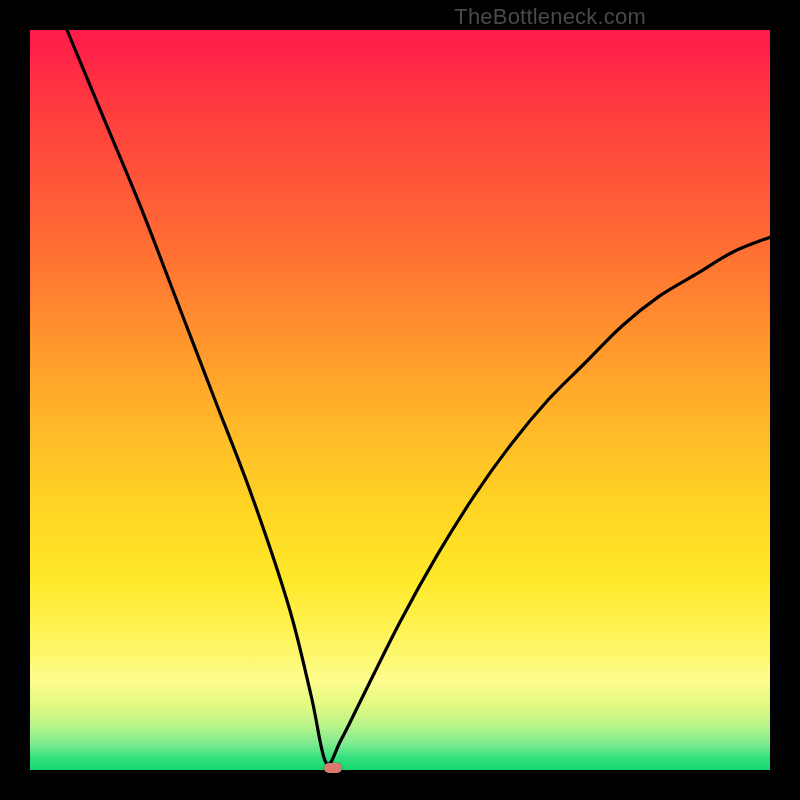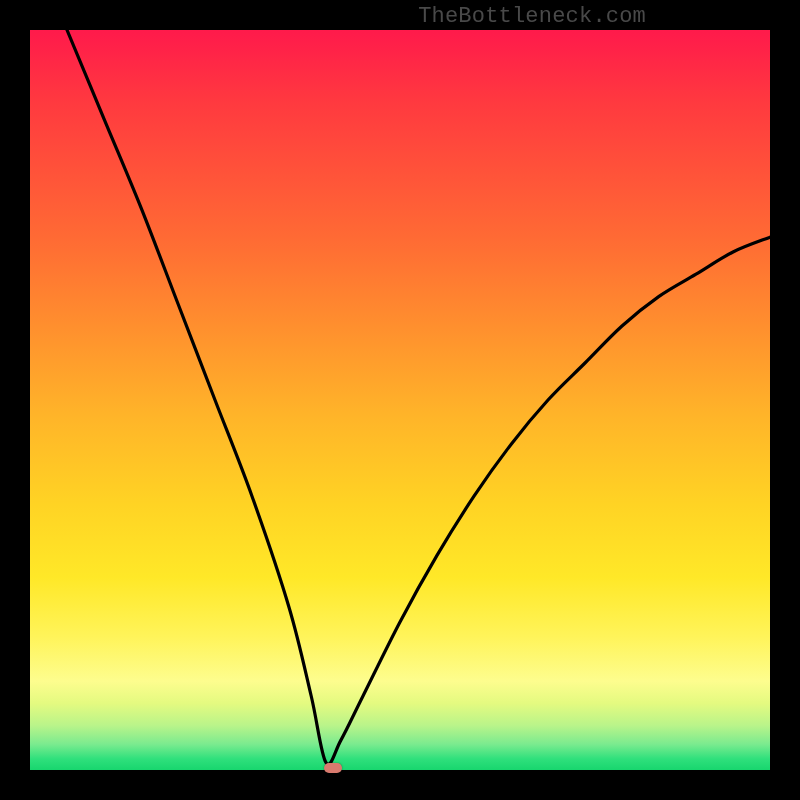--- a/index.html
+++ b/index.html
@@ -11,21 +11,20 @@
     overflow: hidden;
     font-family: Arial, Helvetica, sans-serif;
   }
   .frame {
     position: absolute;
     top: 0;
     left: 0;
     width: 656px;
     height: 800px;
     background: #000;
-    font-family: Liberation Mono, monospace;
   }
   .plot-area {
     position: absolute;
     top: 30px;
     left: 30px;
     width: 740px;
     height: 740px;
     
     background: linear-gradient(
       to bottom,

